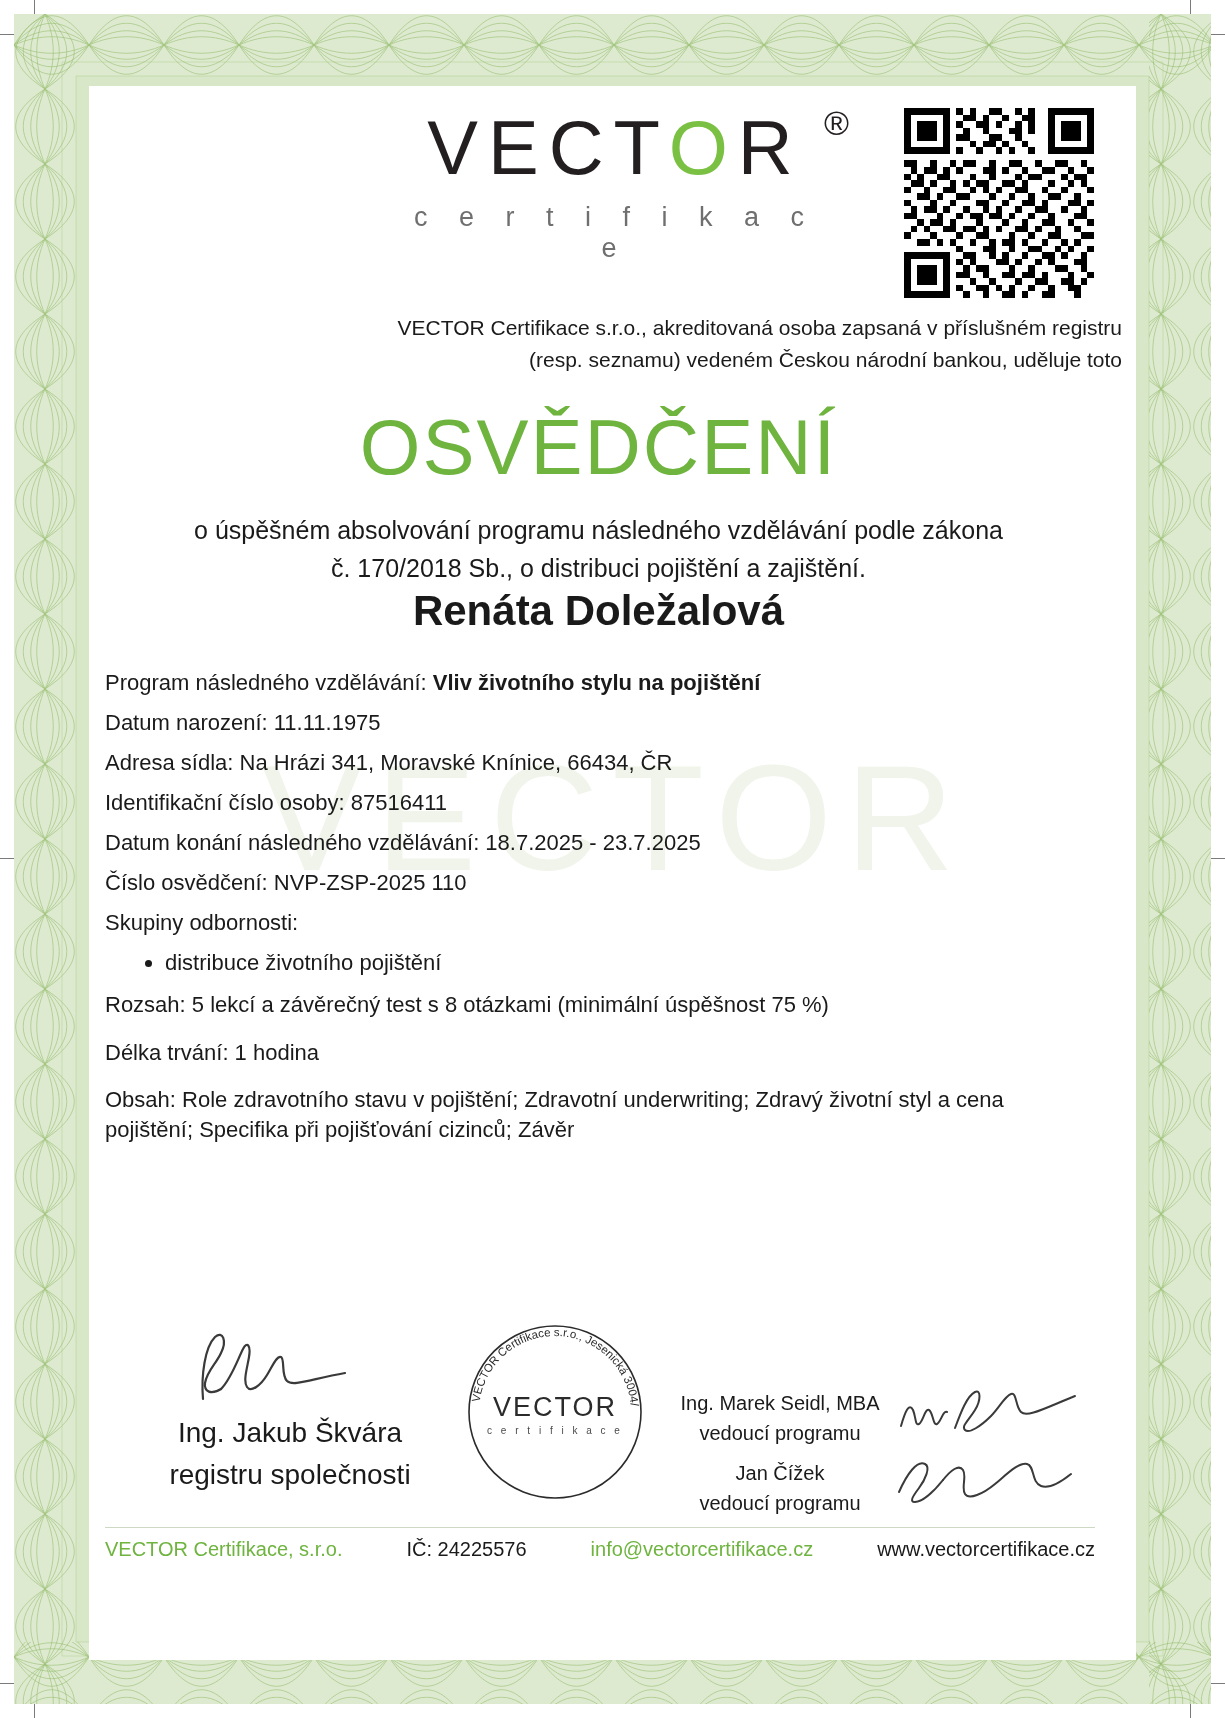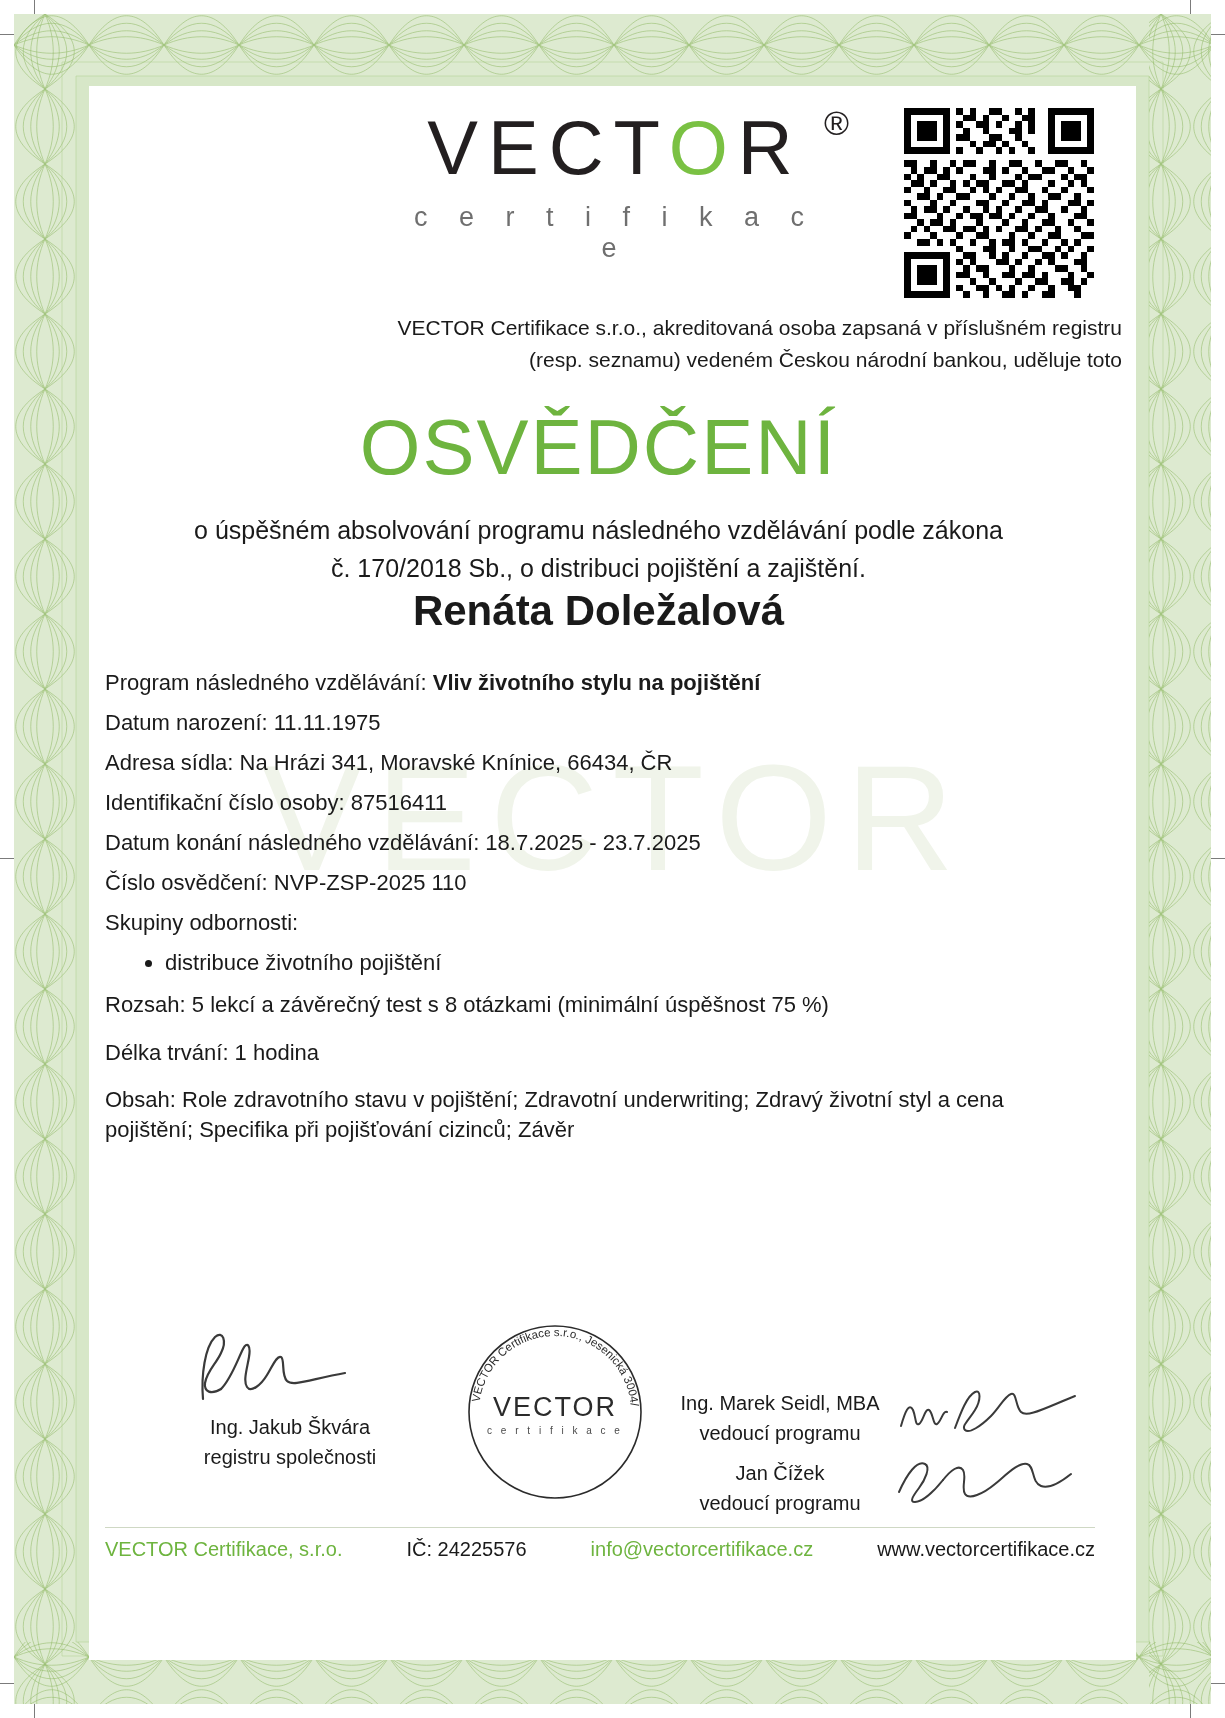--- a/index.html
+++ b/index.html
@@ -194,21 +194,21 @@
     height: 290px;
     z-index: 2;
   }
 
   .sig-left {
     position: absolute;
     left: 70px;
     top: 180px;
     width: 290px;
     text-align: center;
-    font-size: 20px;
+    font-size: 28px;
     line-height: 1.5;
   }
   .sig-left-scribble {
     position: absolute;
     left: 110px;
     top: 95px;
     width: 200px;
     height: 80px;
   }
 

